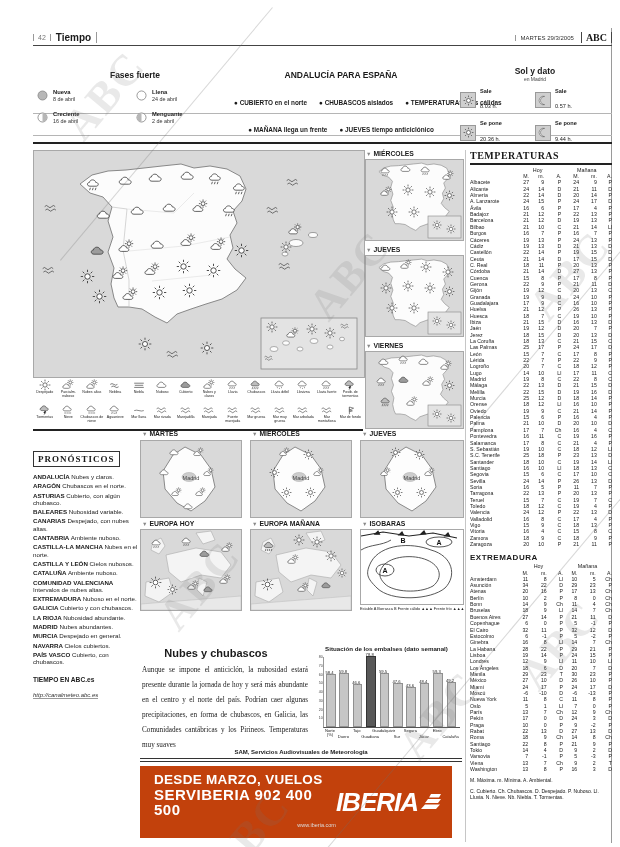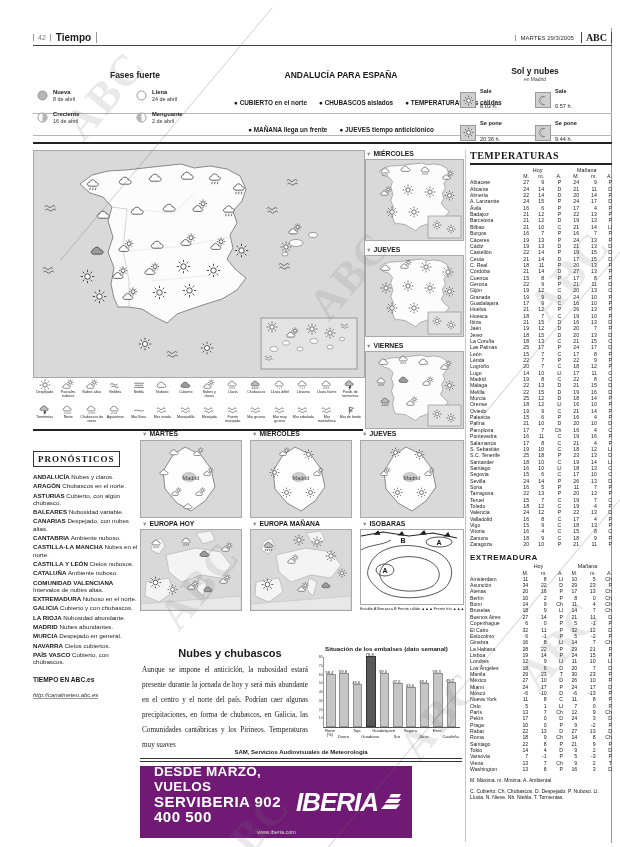--- a/index.html
+++ b/index.html
@@ -68,21 +68,21 @@
   #chart{left:310px;top:645px;width:153px;height:108px;}
   #chart .ct{font-weight:bold;font-size:6.2px;text-align:center;white-space:nowrap;}
   #chart-plot{position:absolute;left:13px;top:12px;width:136px;height:70px;border-bottom:1px solid #555;border-left:1px solid #999;}
   .bar{position:absolute;bottom:0;width:7.5px;background:#c6c6c6;border:0.5px solid #909090;}
   .bar.hl{background:#585858;border-color:#333;}
   .bval{position:absolute;width:16px;text-align:center;font-size:4.2px;color:#222;}
   .bcat{position:absolute;width:26px;text-align:center;font-size:4.1px;line-height:4.4px;color:#222;white-space:pre-line;}
   .ytick{position:absolute;right:101%;font-size:3.6px;color:#444;white-space:nowrap;}
   #sam{font-weight:bold;font-size:6px;text-align:center;}
   
-  #ad{left:140px;top:766px;width:272px;height:72px;background:#701a75;color:#fff;display:flex;align-items:center;}
+  #ad{left:140px;top:766px;width:312px;height:72px;background:#c2410c;color:#fff;display:flex;align-items:center;}
   #ad .txt{padding-left:14px;line-height:15px;}
   #ad .l1{font-weight:bold;font-size:13.5px;letter-spacing:0.3px;}
   #ad .l3{font-weight:bold;font-size:15px;letter-spacing:0.5px;}
   #ad .url{font-size:5.5px;text-align:right;margin-top:1px;color:#ddd;}
   #ad .logo{margin-left:auto;margin-right:10px;display:flex;align-items:center;gap:2px;}
   #ad .ibw{font-family:"Liberation Sans",sans-serif;font-style:italic;font-weight:bold;font-size:26px;letter-spacing:-1px;}
   svg text{font-family:"Liberation Sans",sans-serif;}
 </style>
 </head>
 <body>
@@ -289,21 +289,21 @@
     </div>
   </div>
 
   <div class="abs" style="left:228px;top:70px;width:226px;text-align:center">
     <div class="bandtitle">ANDALUCÍA PARA ESPAÑA</div>
     <div style="margin-top:11px"><span class="bul">● <b>CUBIERTO</b> en el norte</span><span class="bul">● <b>CHUBASCOS</b> aislados</span><span class="bul">● <b>TEMPERATURAS</b> más cálidas</span></div>
     <div style="margin-top:9px"><span class="bul">● <b>MAÑANA</b> llega un frente</span><span class="bul">● <b>JUEVES</b> tiempo anticiclónico</span></div>
   </div>
 
   <div class="abs" style="left:460px;top:66px;width:150px">
-    <div class="bandtitle">Sol y nubes</div>
+    <div class="bandtitle">Sol y dato</div>
     <div style="text-align:center;font-size:5px;color:#444">en Madrid</div>
     <div style="display:grid;grid-template-columns:1fr 1fr;row-gap:8px;margin-top:6px">
       <div class="slcell">
         <span class="slbox">
             <svg width="11" height="11">
               <use href="#s-sun"></use>
             </svg>
           </span>
         <span><span class="sllab" style="display:block">Sale</span>
               <span class="sltime">8.03 h.</span></span>
@@ -1616,21 +1616,21 @@
         <div class="region"><b>MURCIA </b>Despejado en general.</div>
         <div class="region"><b>NAVARRA </b>Cielos cubiertos.</div>
         <div class="region"><b>PAÍS VASCO </b>Cubierto, con chubascos.</div>
       </div>
     <div id="pronfoot">
       <div class="ft">TIEMPO EN ABC.es</div>
       <div class="fu">http://canalmeteo.abc.es</div>
     </div>
   </div>
 
-  <div class="abs" style="left:150px;top:647px;width:160px" id="art-title">Nubes y chubascos</div>
+  <div class="abs" style="left:136px;top:647px;width:160px" id="art-title">Nubes y chubascos</div>
   <div class="abs" style="left:142px;top:663px;width:166px" id="art-body">Aunque se impone el anticiclón, la nubosidad estará presente durante la jornada de hoy y será más abundante en el centro y el norte del país. Podrían caer algunas precipitaciones, en forma de chubascos, en Galicia, las Comunidades cantábricas y los Pirineos. Temperaturas muy suaves</div>
 
   <div class="abs" id="chart">
     <div class="ct">Situación de los embalses (dato semanal)</div>
     <div id="chart-plot">
         <div class="ytick" style="bottom: 6.75px;">10</div>
         <div class="ytick" style="bottom: 15.5px;">20</div>
         <div class="ytick" style="bottom: 24.25px;">30</div>
         <div class="ytick" style="bottom: 33px;">40</div>
         <div class="ytick" style="bottom: 41.75px;">50</div>

